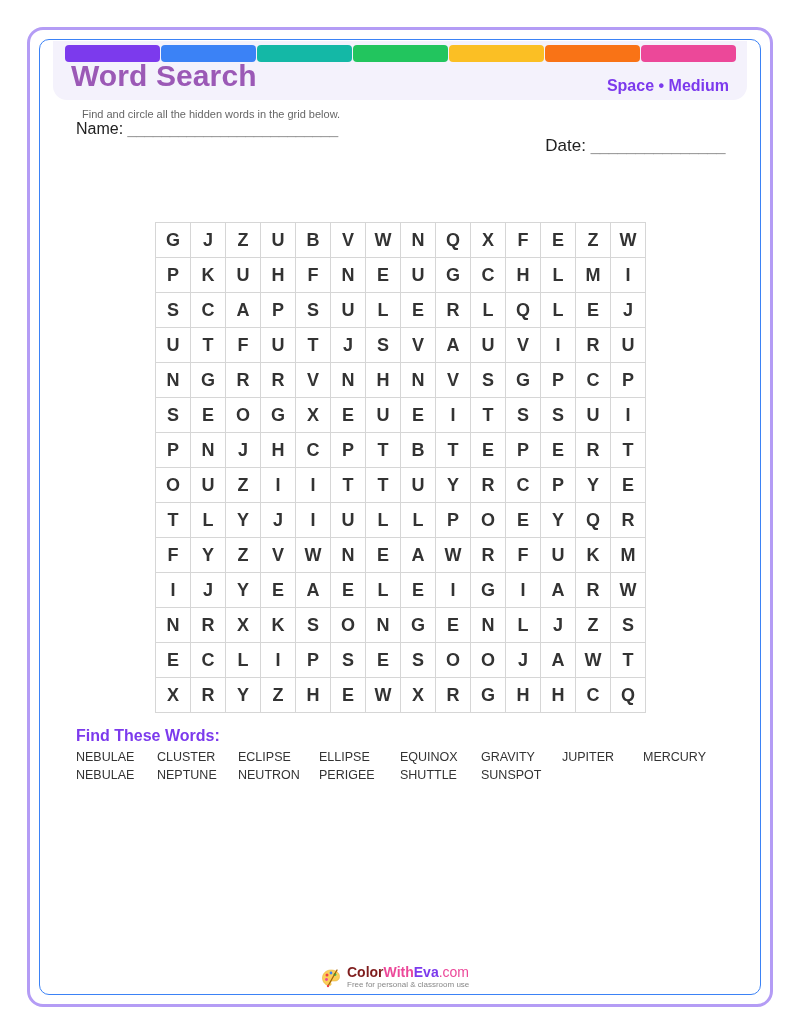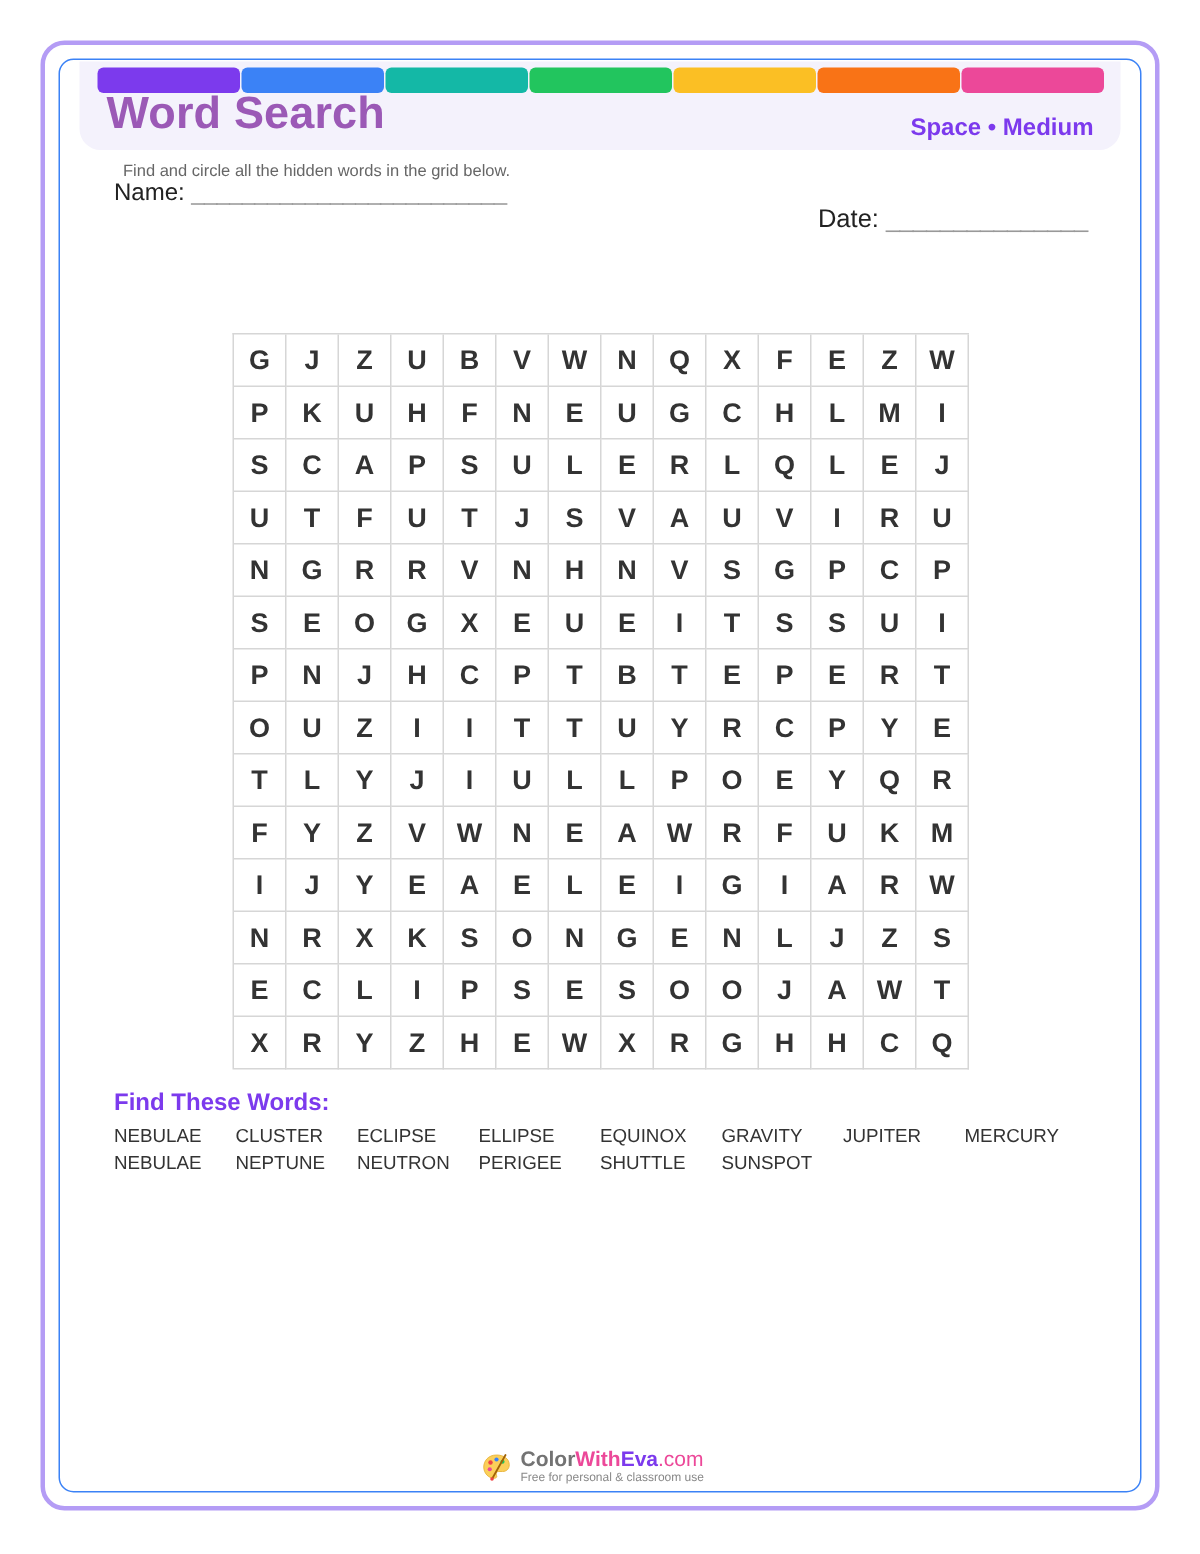--- a/index.html
+++ b/index.html
@@ -66,21 +66,21 @@
       display: grid; grid-template-columns: repeat(8, 81px); row-gap: 3px;
     }
     .word { font-size: 12.5px; color: #333; line-height: 15px; white-space: nowrap; }
 
     .footer {
       position: absolute; left: 321px; top: 965px; display: flex; align-items: center; gap: 6px;
     }
     .logo-icon { width: 20px; height: 20px; }
     .brand { display: flex; flex-direction: column; }
     .brand-name { font-size: 14px; font-weight: bold; line-height: 15px; }
-    .brand-name .c1 { color: #737373; }
+    .brand-name .c1 { color: #7f1d1d; }
     .brand-name .c2 { color: #ec4899; }
     .brand-name .c3 { color: #7c3aed; }
     .brand-name .c4 { color: #ec4899; font-weight: normal; }
     .brand-tag { font-size: 8px; color: #888; line-height: 10px; }
   </style>
 </head>
 <body>
 
 <div class="outer-frame"></div>
 <div class="inner-frame"></div>

